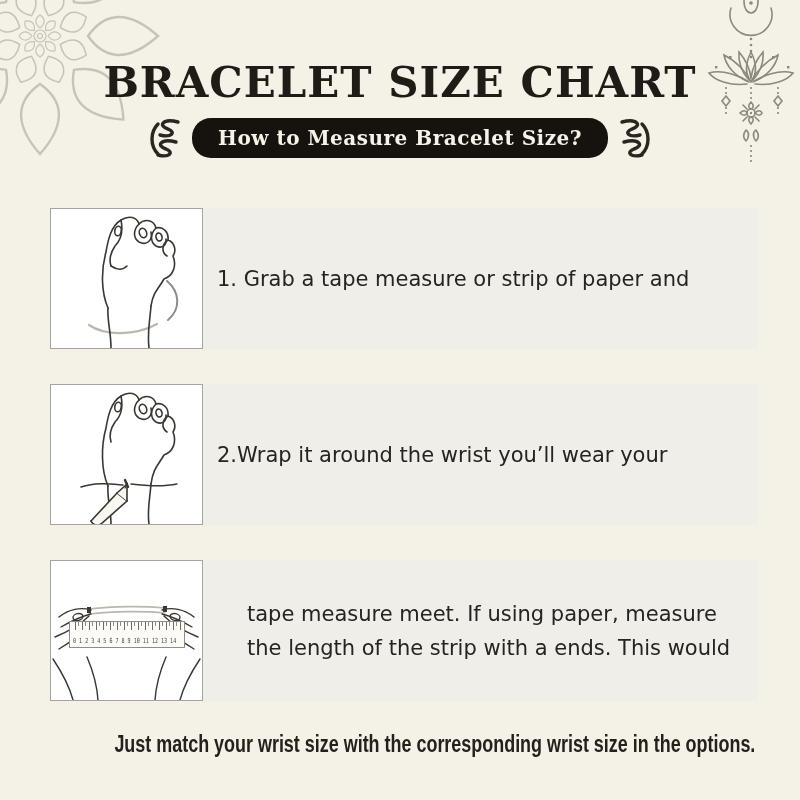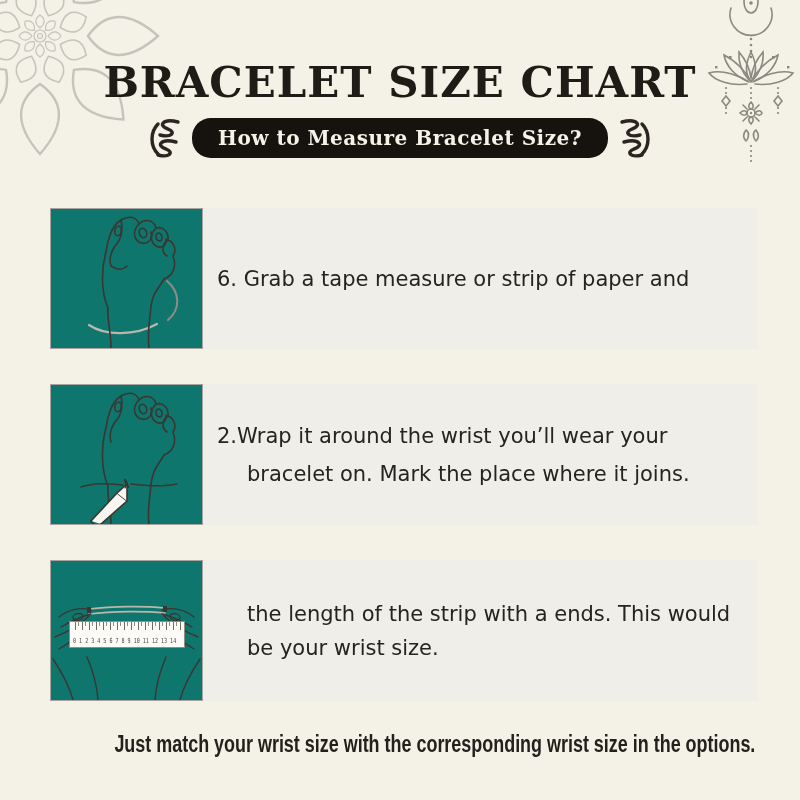--- a/index.html
+++ b/index.html
@@ -30,21 +30,21 @@
   .flourish { width:34px; height:44px; }
   .flourish.right { transform:scaleX(-1); }
   
   .row {
     position:absolute; left:50px; width:708px; height:141px;
     background:#efeee9; display:flex; align-items:center;
   }
   .row1 { top:208px; } .row2 { top:384px; } .row3 { top:560px; }
   .img-box {
     position:absolute; left:0; top:0; width:153px; height:141px;
-    background:#0f766e; border:1px solid #a6a49e;
+    background:#ffffff; border:1px solid #a6a49e;
   }
   .step-text { margin-left:167px; width:560px; }
   .line { white-space:nowrap; font-size:21px; line-height:38px; color:#262420; }
   .line.indent { padding-left:30px; }
   .row3 .line { line-height:34px; }
   
   .ruler {
     position:absolute; left:18px; top:60px; width:116px; height:27px;
     background:#fcfbf7; border:1px solid #8f8d85;
   }
@@ -198,21 +198,21 @@
         <ellipse cx="92" cy="24" rx="3.6" ry="4.8" transform="rotate(-20 92 24)"></ellipse>
         <path d="M105 19 C99 25 99 33 105 37 C111 40 116 36 115 30"></path>
         <ellipse cx="108" cy="28" rx="3" ry="4" transform="rotate(-15 108 28)"></ellipse>
         <path d="M117 31 C111 35 110 43 116 47"></path>
         <path d="M70 11 C72 21 70 31 64 37 C60 43 58 51 60 57"></path>
         <ellipse cx="67" cy="22" rx="3.2" ry="4.8" transform="rotate(10 67 22)"></ellipse>
         <path d="M60 57 C66 61 72 61 76 57"></path>
       </svg>
     </div>
     <div class="step-text">
-      <div class="line">6. Grab a tape measure or strip of paper and</div>
+      <div class="line">1. Grab a tape measure or strip of paper and</div>
     </div>
   </div>
 
   <div class="row row2">
     <div class="img-box">
       <svg width="151" height="139" viewBox="0 0 151 139" fill="none" stroke="#3a3631" stroke-width="1.6" stroke-linecap="round">
         <path d="M60 139 C60 125 56 113 57 101"></path>
         <path d="M98 139 C96 125 99 113 100 99"></path>
         <path d="M57 101 C50 85 50 61 55 43 C57 31 60 17 70 11 C78 6 86 8 88 15 C94 9 103 11 105 19 C112 17 118 23 117 31 C123 33 126 41 122 47 C126 57 122 67 113 70 C108 79 102 83 100 99"></path>
         <path d="M88 15 C82 21 82 29 88 33 C96 37 102 31 100 23"></path>
@@ -225,21 +225,20 @@
         <path d="M30 102 C45 97 60 99 72 100 M80 99 C96 101 112 102 126 99" stroke-width="1.4"></path>
         <path d="M74 95 L77 102" stroke-width="2.4"></path>
         <path d="M40 136 L66 108 L76 116 L50 139" fill="#f8f7f2"></path>
         <path d="M40 136 A7 7 0 0 0 50 139"></path>
         <path d="M66 108 L76 99 L76 116" fill="#f8f7f2"></path>
         <path d="M74 103 L76 99" stroke-width="1.2"></path>
       </svg>
     </div>
     <div class="step-text">
       <div class="line">2.Wrap it around the wrist you’ll wear your</div>
-      <div class="line indent">bracelet on. Mark the place where it joins.</div>
     </div>
   </div>
 
   <div class="row row3">
     <div class="img-box">
       <svg width="151" height="139" viewBox="0 0 151 139" fill="none" stroke="#3a3631" stroke-width="1.4" stroke-linecap="round">
         <path d="M38 48 C62 45 94 45 114 47" stroke="#b9b7ae" stroke-width="1.6"></path>
         <path d="M38 53 C62 50 94 50 114 52" stroke="#b9b7ae" stroke-width="1.6"></path>
         <rect x="36" y="46" width="4" height="6" fill="#3a3631" stroke="none"></rect>
         <rect x="112" y="45" width="4" height="6" fill="#3a3631" stroke="none"></rect>
@@ -258,22 +257,22 @@
         <path d="M149 98 C141 110 133 124 129 139"></path>
         <path d="M115 96 C109 110 105 124 104 139"></path>
       </svg>
       <div class="ruler">
         <div class="ticks-minor"></div>
         <div class="ticks-major"></div>
         <span class="ruler-nums">0 1 2 3 4 5 6 7 8 9 10 11 12 13 14</span>
       </div>
     </div>
     <div class="step-text">
+      <div class="line indent">tape measure meet. If using paper, measure</div>
       <div class="line indent">the length of the strip with a ends. This would</div>
-      <div class="line indent">be your wrist size.</div>
     </div>
   </div>
 
   <div class="footer">
     <span>Just match your wrist size with the corresponding wrist size in the options.</span>
   </div>
 
 </div>
 
 </body></html>

